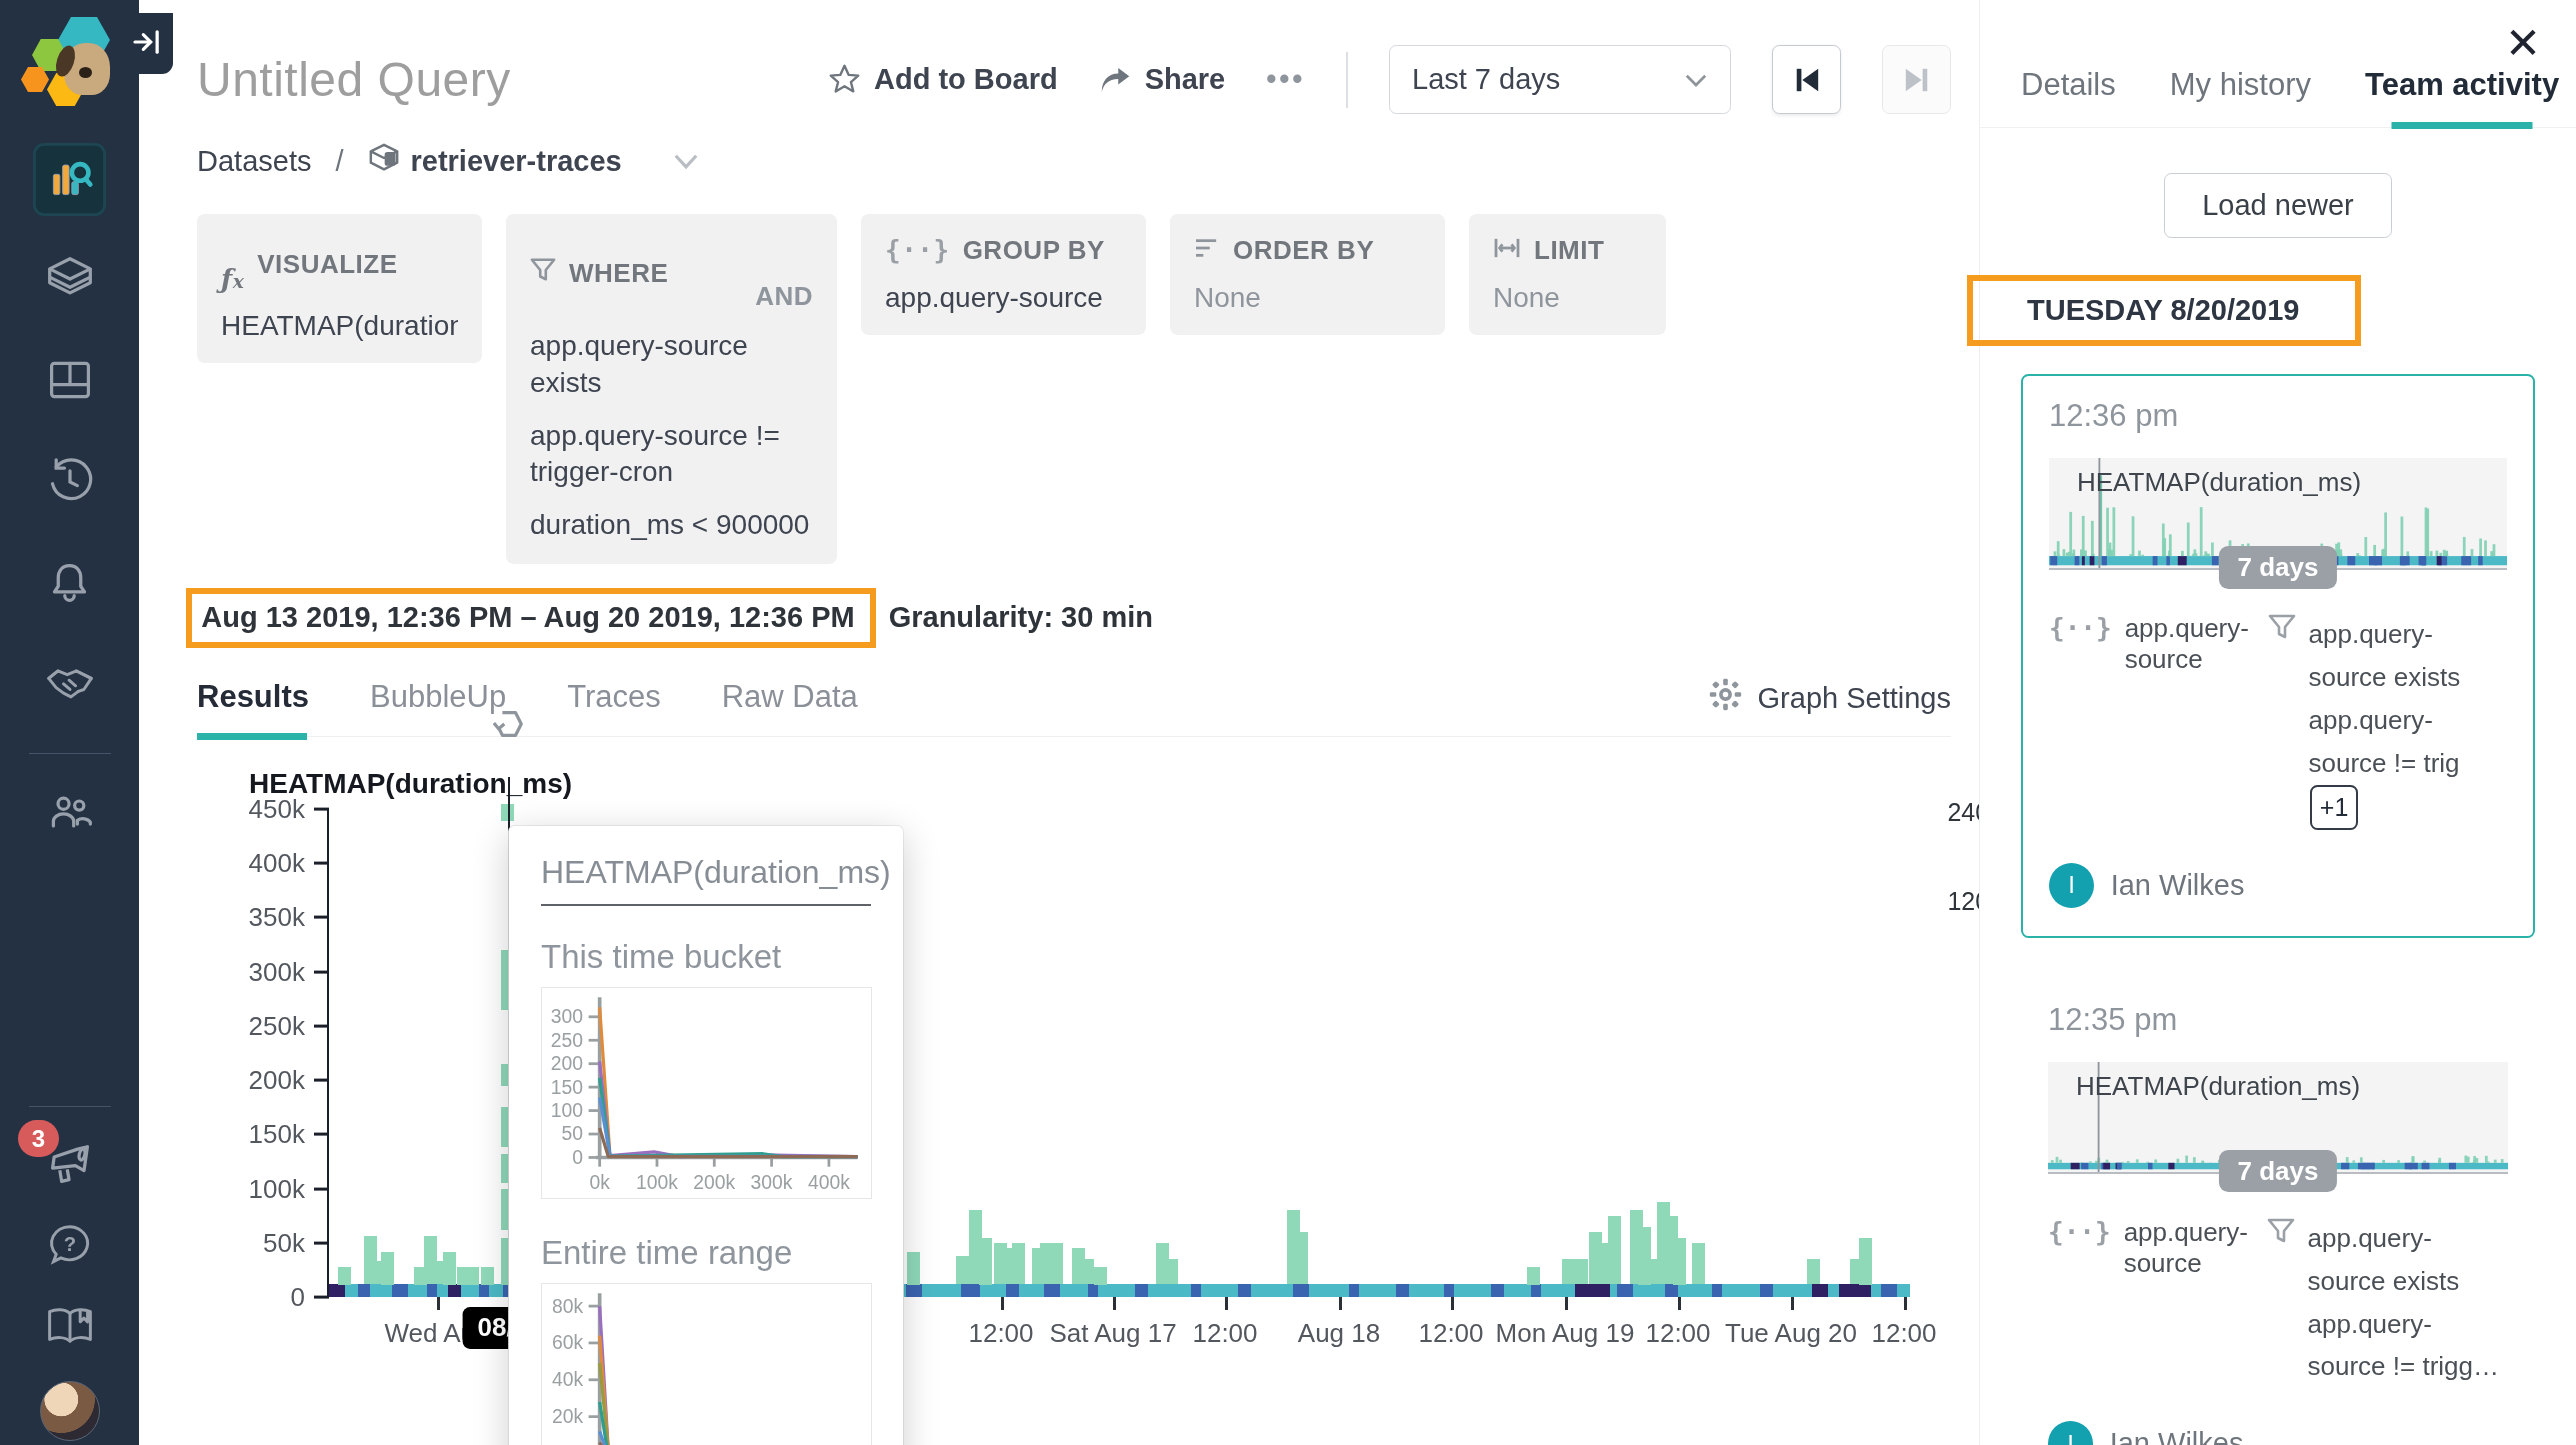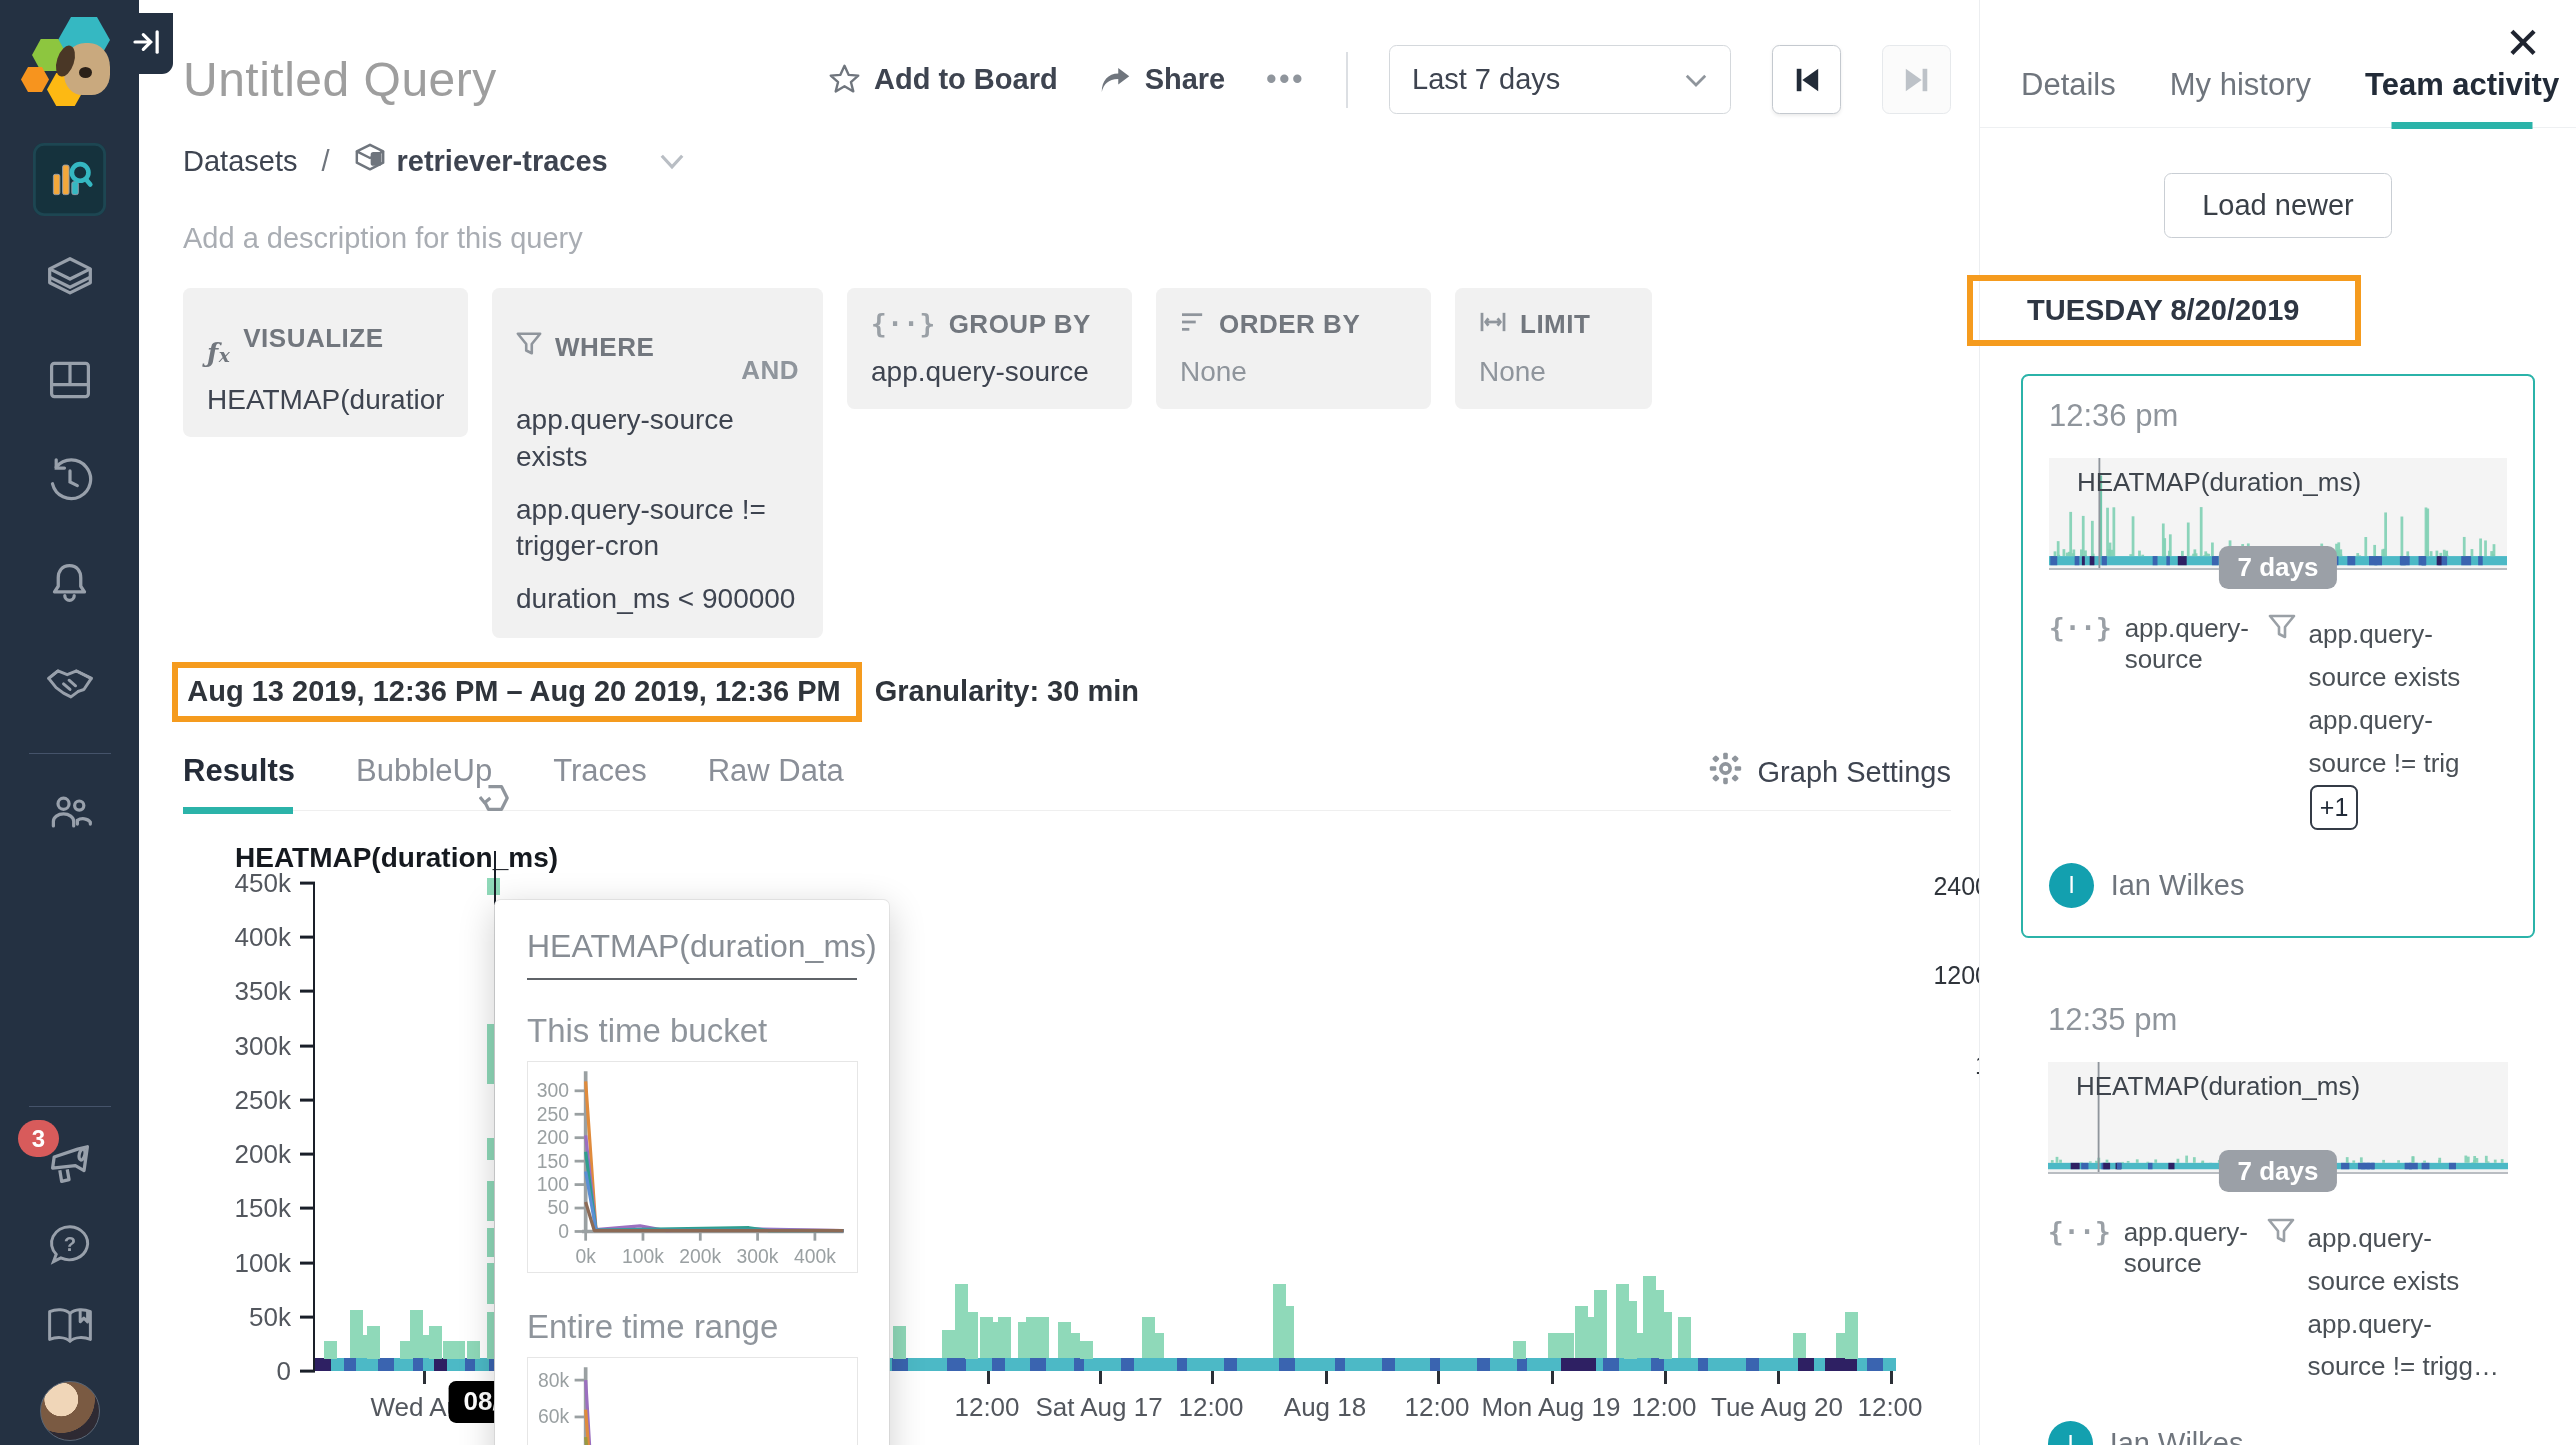--- a/index.html
+++ b/index.html
@@ -22,21 +22,21 @@
   .side-icons { display:flex; flex-direction:column; align-items:center; gap:28px; margin-top:35px; width:100%; }
   .side-item { width:73px; height:73px; display:flex; align-items:center; justify-content:center; border-radius:11px; cursor:pointer; position:relative; }
   .side-item svg { stroke:#98a0ab; }
   .side-item.active { background:#15323d; box-shadow:0 0 0 2.8px #1d4652 inset; }
   .side-divider { width:82px; height:0.9px; background:#45536a; }
   .side-bottom { margin-top:auto; display:flex; flex-direction:column; align-items:center; gap:26px; padding-bottom:3.7px; width:100%; }
   .badge-red { position:absolute; top:-13px; left:-15px; min-width:41px; height:37px; background:#d85b5b; color:#fff; border-radius:18.6px; font-size:24px; font-weight:bold; display:flex; align-items:center; justify-content:center; }
   .avatar-photo { width:60px; height:60px; border-radius:50%; background:radial-gradient(circle at 35% 30%,#f0d6b8 0 30%,#7a5a42 31% 60%,#2e2a33 61%); border:1.9px solid #5a6675; }
 
   
-  .main { flex:1; min-width:0; padding:0 28px 0 44px; position:relative; }
+  .main { flex:1; min-width:0; padding:0 28px 0 58px; position:relative; }
   .topbar { display:flex; align-items:center; margin-top:45px; }
   .page-title { font-size:48px; color:#9e9e9e; letter-spacing:0.5px; }
   .top-actions { margin-left:auto; display:flex; align-items:center; gap:41px; }
   .tool-btn { display:flex; align-items:center; gap:13px; font-size:29px; font-weight:bold; color:#3e4450; cursor:pointer; white-space:nowrap; }
   .tool-btn .glyph { color:#6f757d; display:flex; }
   .vdiv { width:1.9px; height:56px; background:#dcdfe3; }
   .range-select { width:342px; height:69px; border:1.9px solid #d4d8dc; border-radius:7.4px; display:flex; align-items:center; padding:0 22px; font-size:29px; color:#3e4450; cursor:pointer; background:#fff; }
   .range-select .chev { margin-left:auto; color:#8f959c; }
   .skip-btn { width:69px; height:69px; border-radius:7.4px; display:flex; align-items:center; justify-content:center; cursor:pointer; }
   .skip-prev { border:1.9px solid #c4c9cf; background:#fff; color:#222b38; box-shadow:0 1.9px 3.7px rgba(0,0,0,.08); }
@@ -312,21 +312,20 @@
         </span>
         <span>retriever-traces</span>
       </span>
       <span class="crumb-chev">
         <svg width="28" height="18.6" viewBox="0 0 30 20" fill="none" stroke="#b9bec4" stroke-width="3.4">
             <polyline points="4,4 15,16 26,4"></polyline>
           </svg>
       </span>
     </div>
 
-    <div class="description">Add a description for this query</div>
 
     <div class="builder">
       <div class="qbox visualize">
         <div class="qbox-head">
           <span class="glyph" style="font-style:italic; font-family:'DejaVu Serif',serif;margin-top:29px;">ƒ<span style="font-size:18.6px">x</span></span>
           <span>VISUALIZE</span>
         </div>
         <div class="qbox-val">HEATMAP(duration_ms</div>
       </div>
       <div class="qbox where">

